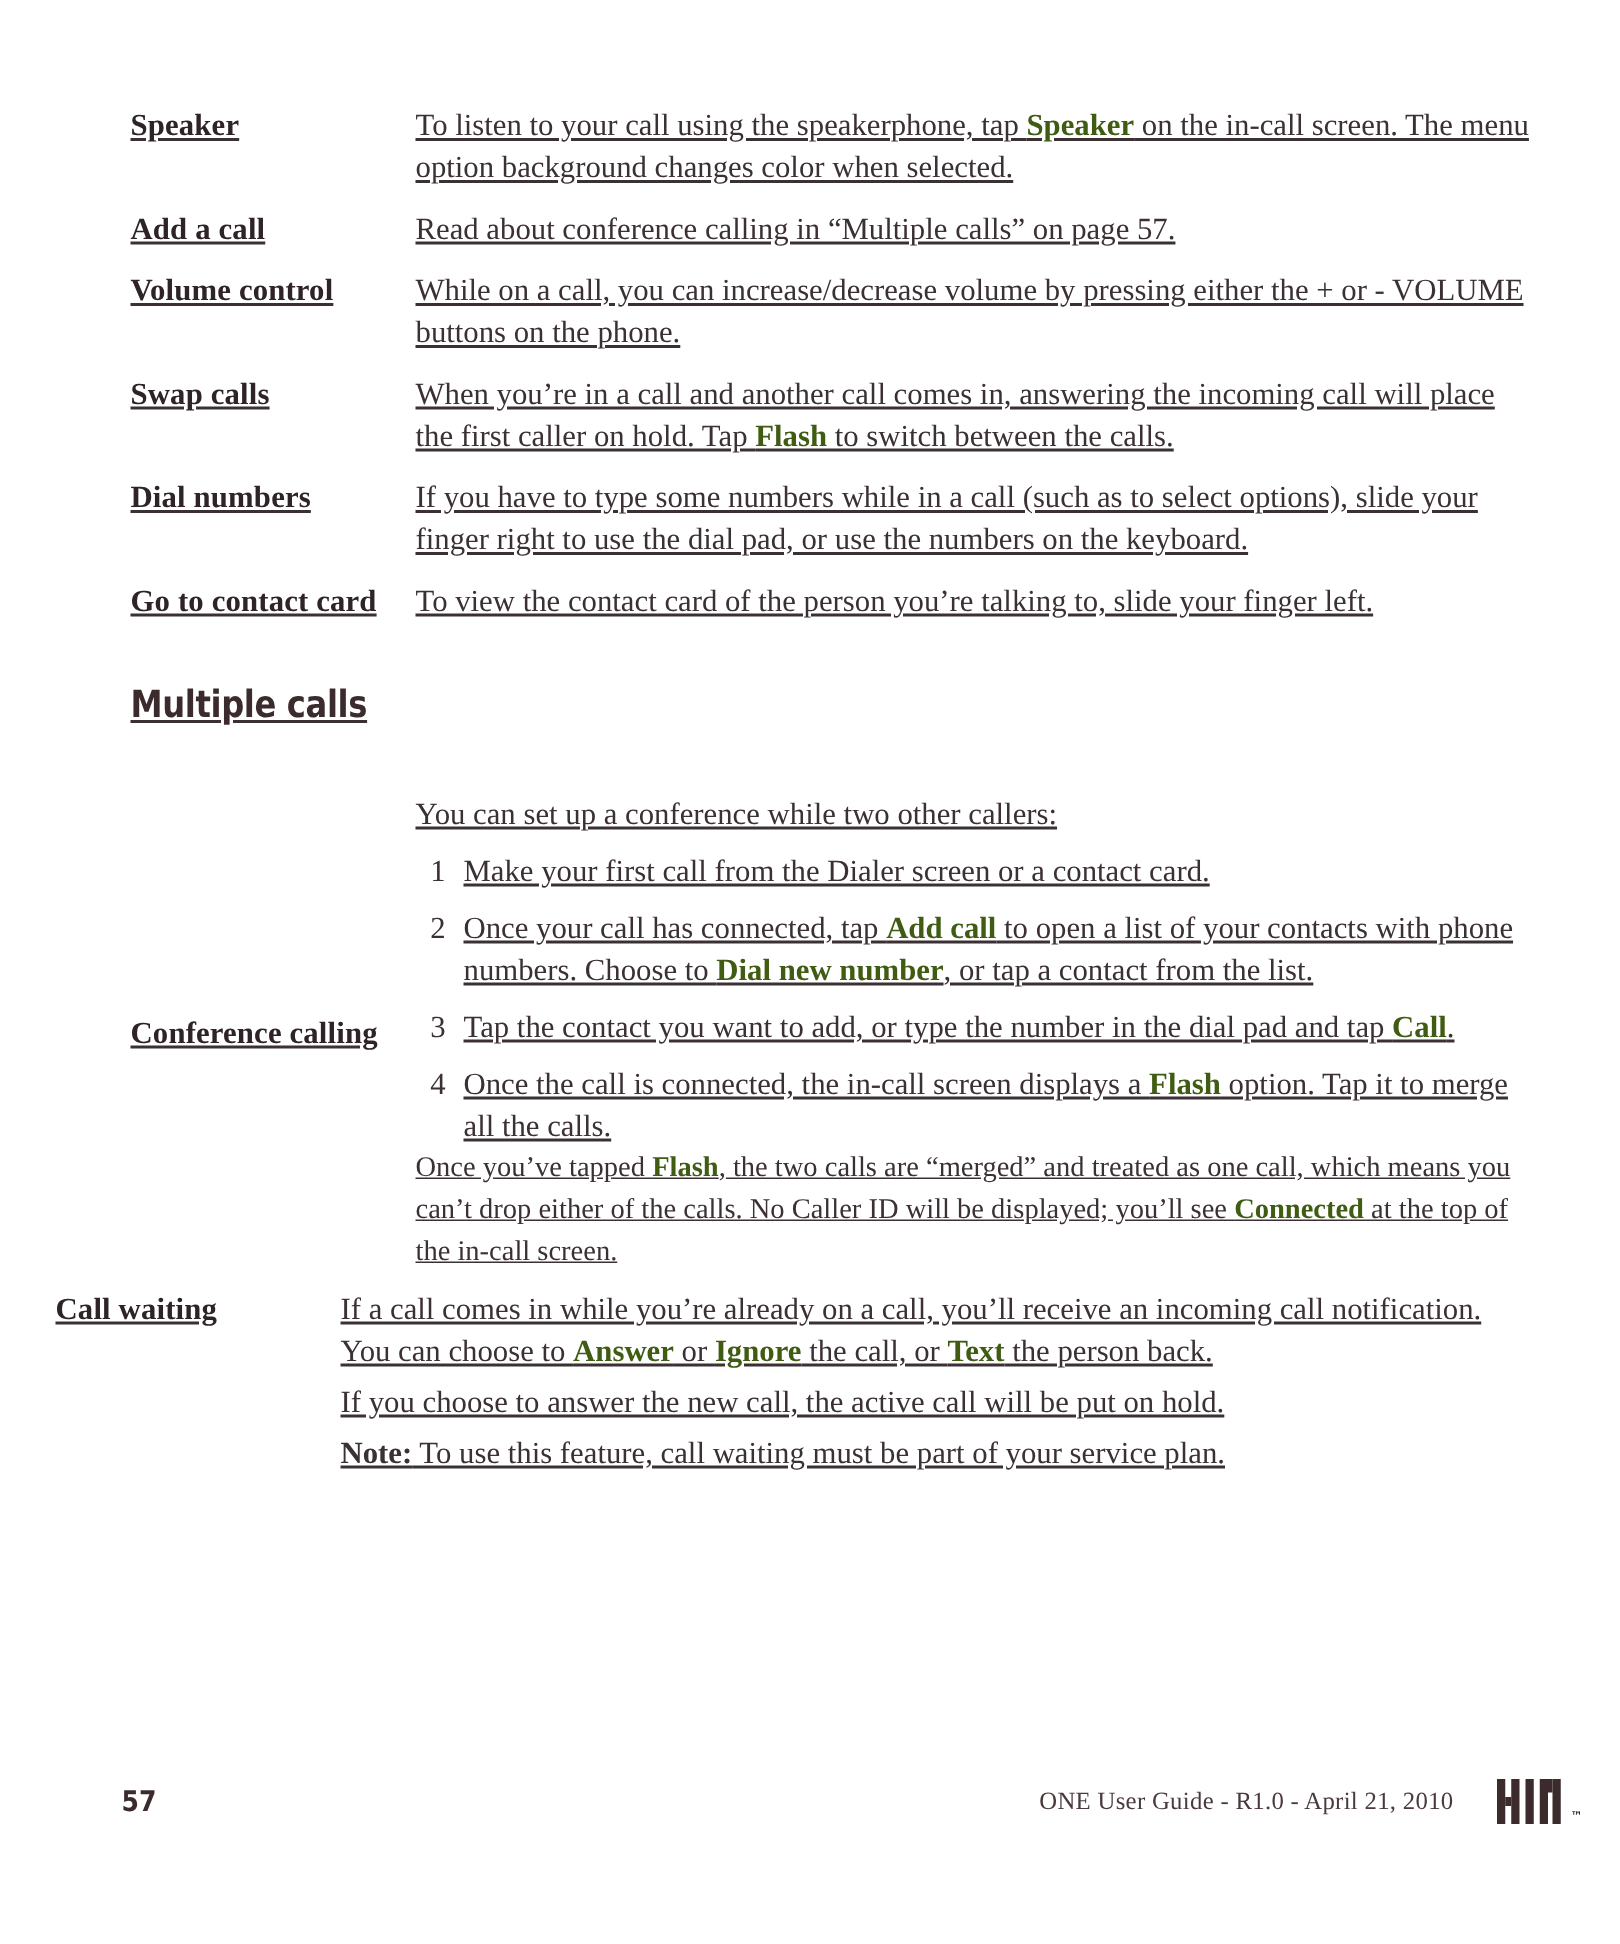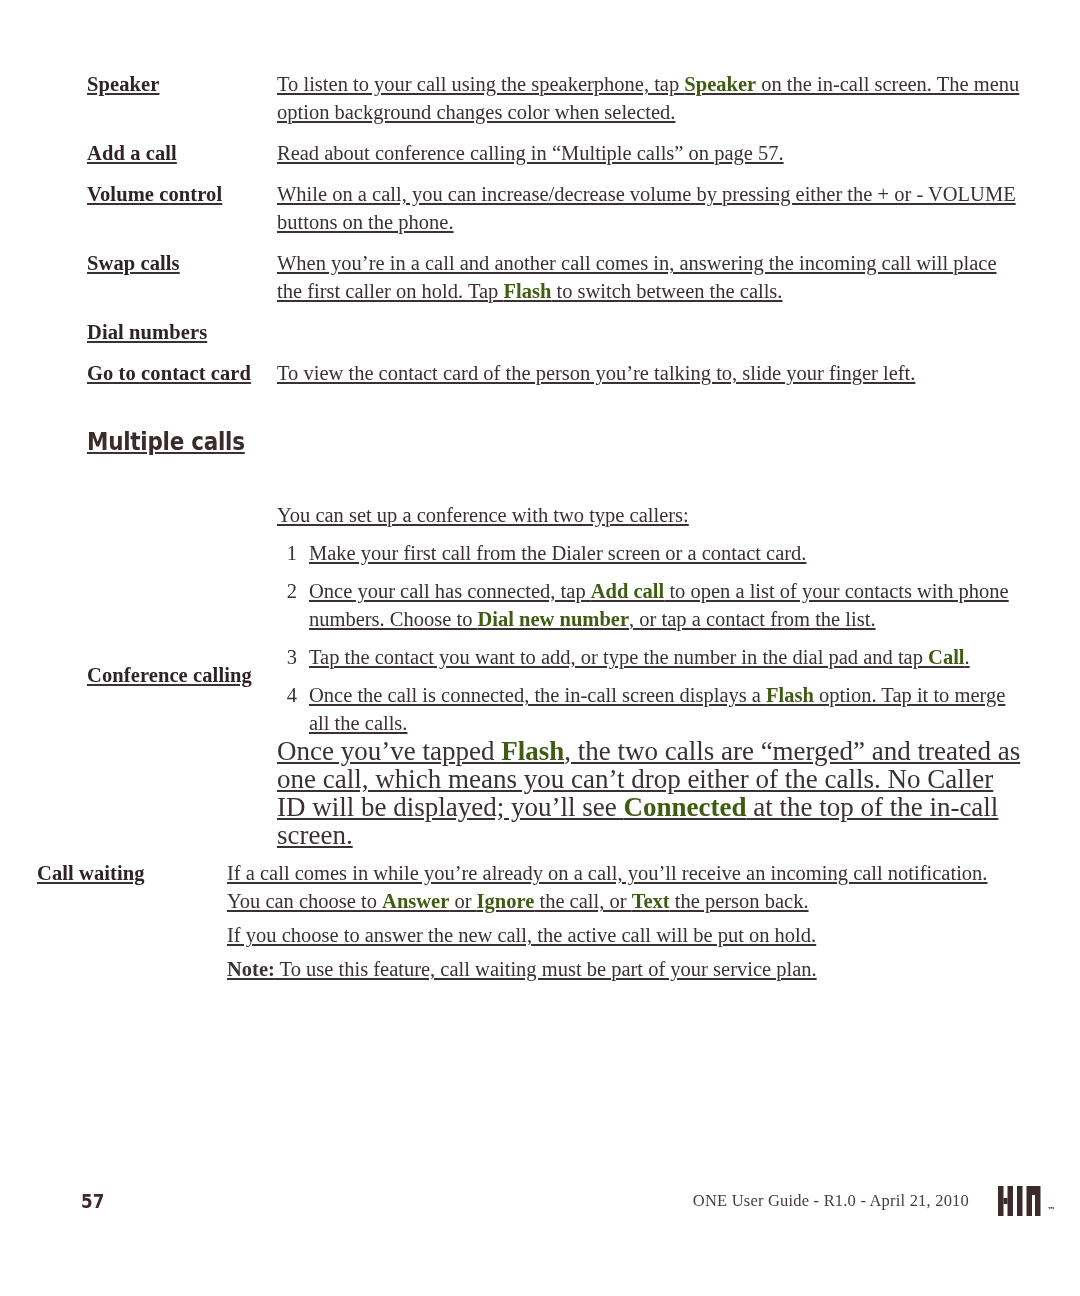--- a/index.html
+++ b/index.html
@@ -91,21 +91,21 @@
     position: absolute;
     left: 0;
     top: 0;
     width: 20px;
     text-align: right;
     font-size: 20.5px;
     color: #3b3034;
   }
   .after-steps {
     margin-top: 10px;
-    font-size: 27px;
+    font-size: 19px;
     line-height: 28px;
   }
 
   
   .footer {
     position: absolute;
     left: 0;
     bottom: 0;
     width: 1080px;
     height: 120px;
@@ -182,36 +182,39 @@
 
     <div class="row">
       <div class="label">Swap calls</div>
       <div class="body">
           <p><span>When you’re in a call and another call comes in, answering the incoming call will place the first caller on hold. Tap </span><span class="green">Flash</span><span> to switch between the calls.</span></p>
         </div>
     </div>
 
     <div class="row">
       <div class="label">Dial numbers</div>
+      <div class="body">
+          <p><span>If you have to type some numbers while in a call (such as to select options), slide your finger right to use the dial pad, or use the numbers on the keyboard.</span></p>
+        </div>
     </div>
 
     <div class="row">
       <div class="label">Go to contact card</div>
       <div class="body">
           <p><span>To view the contact card of the person you’re talking to, slide your finger left.</span></p>
         </div>
     </div>
   </div>
 
   <div class="section-heading">Multiple calls</div>
 
   <div class="row" style="margin-top:45px;align-items:center;">
     <div class="label">Conference calling</div>
     <div class="body">
-      <p>You can set up a conference with two type callers:</p>
+      <p>You can set up a conference while two other callers:</p>
       <ol class="steps">
         <li>
           <span class="num">1</span>
           <span><span>Make your first call from the Dialer screen or a contact card.</span></span>
         </li>
         <li>
           <span class="num">2</span>
           <span><span>Once your call has connected, tap </span><span class="green">Add call</span><span> to open a list of your contacts with phone numbers. Choose to </span><span class="green">Dial new number</span><span>, or tap a contact from the list.</span></span>
         </li>
         <li>

